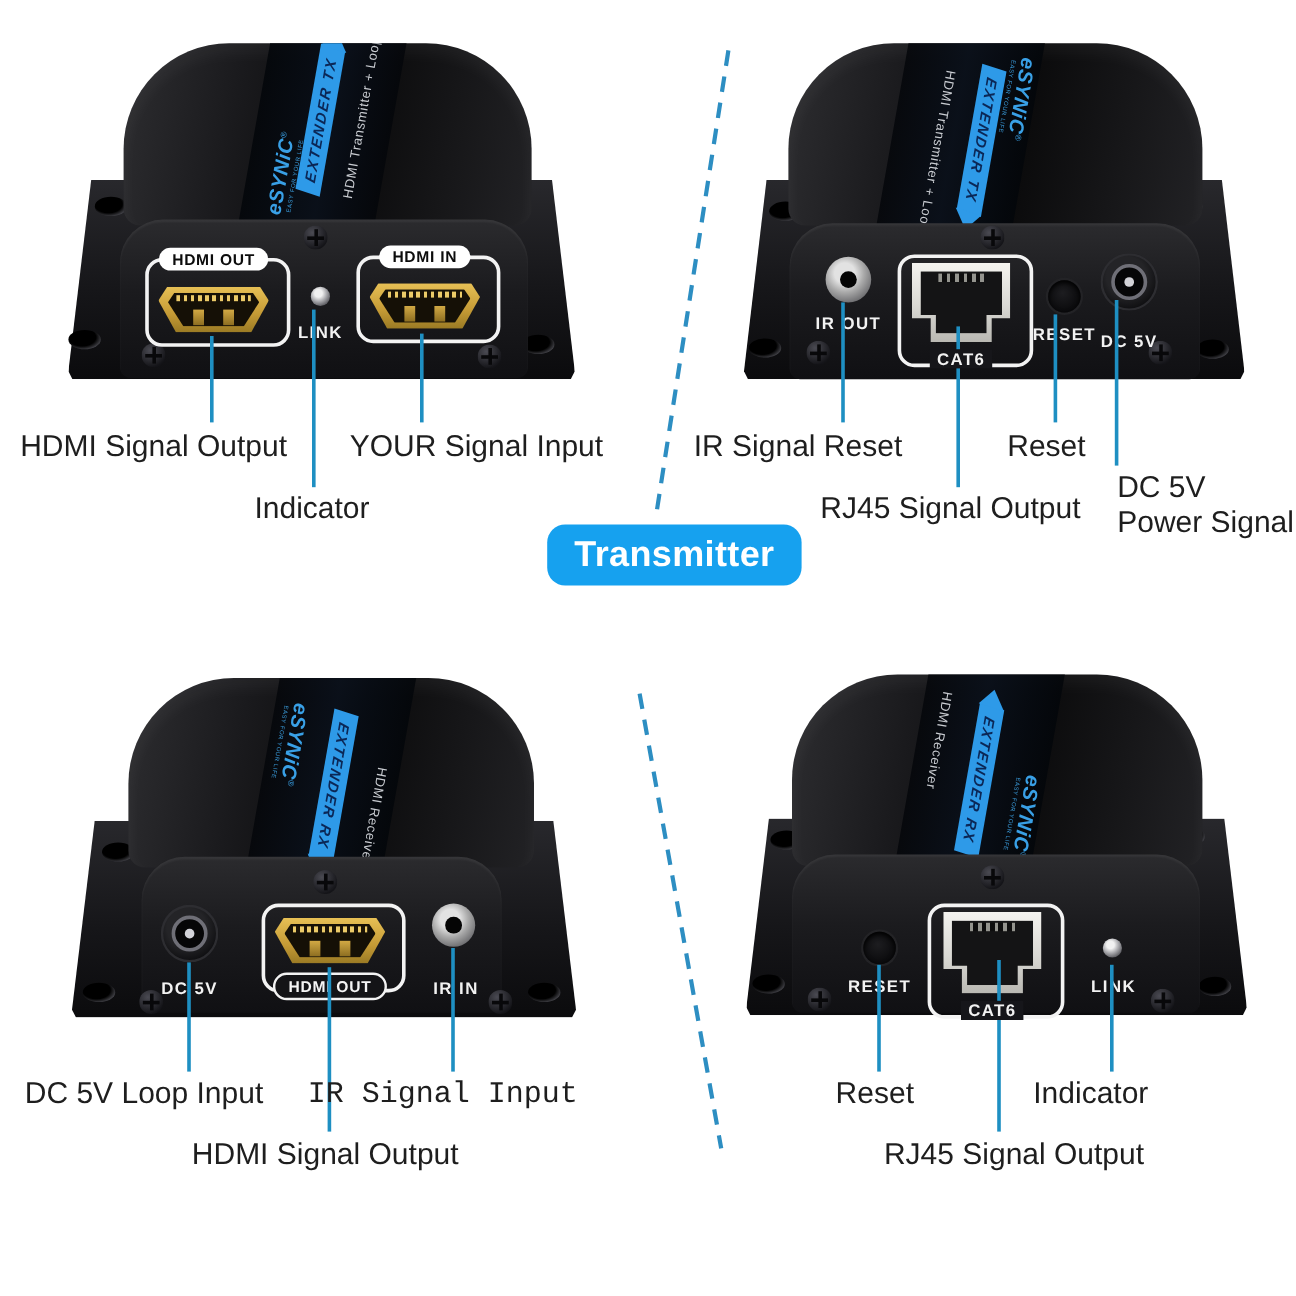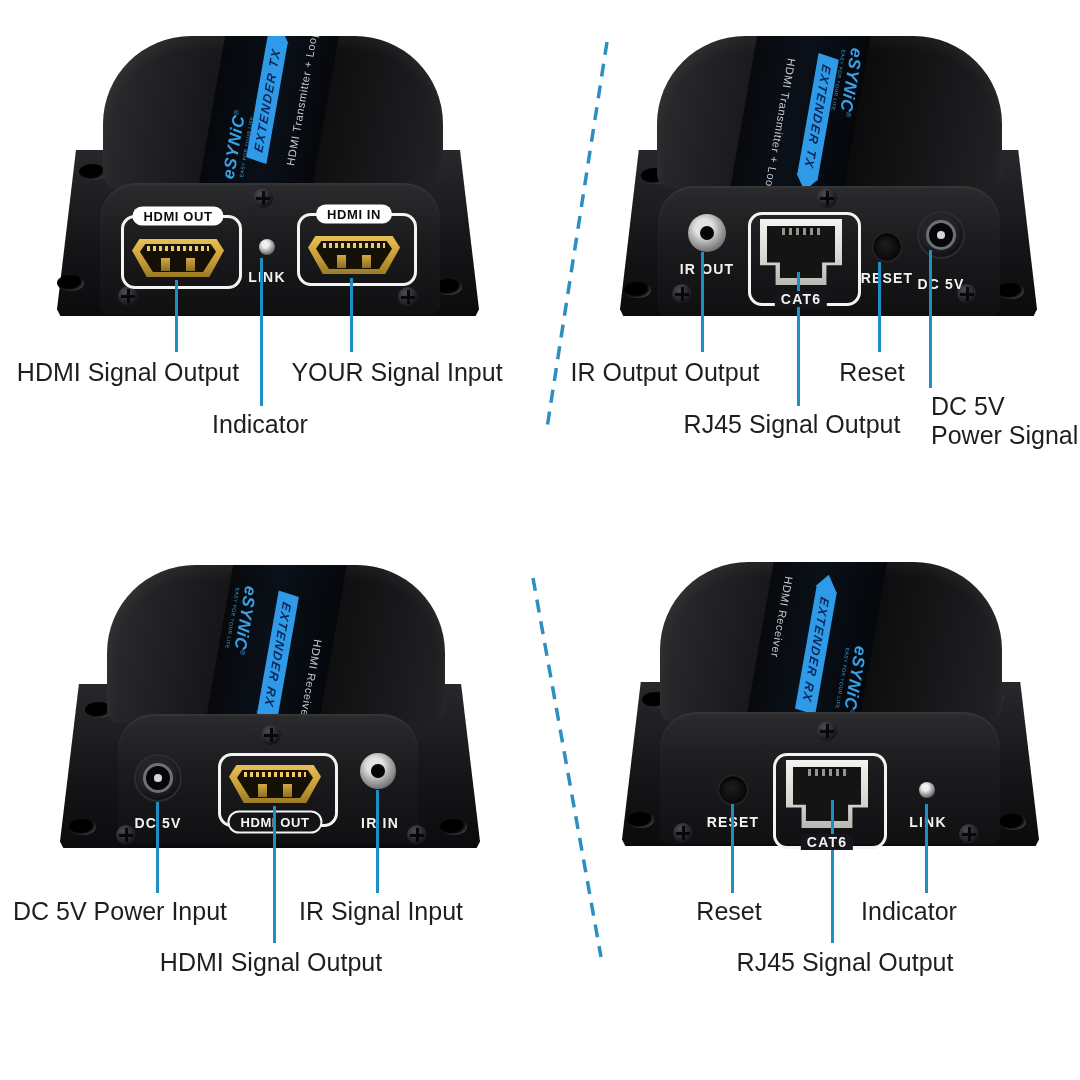--- a/index.html
+++ b/index.html
@@ -192,29 +192,32 @@
     <div class="reset" style="left:887px;top:247px;"></div>
     <div class="panel-label" style="left:887px;top:270px;">RESET</div>
 
     <div class="dc" style="left:941px;top:235px;width:48px;height:48px;"></div>
     <div class="panel-label" style="left:941px;top:276px;">DC 5V</div>
 
     <div class="cline" style="left:701px;top:252px;height:100px;"></div>
     <div class="cline" style="left:797px;top:272px;height:134px;"></div>
     <div class="cline" style="left:878px;top:262px;height:90px;"></div>
     <div class="cline" style="left:929px;top:250px;height:138px;"></div>
-    <div class="clabel" style="left:665px;top:358px;">IR Output Output</div>
+    <div class="clabel" style="left:665px;top:358px;">IR Signal Reset</div>
     <div class="clabel" style="left:792px;top:410px;">RJ45 Signal Output</div>
     <div class="clabel" style="left:872px;top:358px;">Reset</div>
     <div class="clabel clabel-left" style="left:931px;top:392px;">
       <div>DC 5V</div>
       <div>Power Signal</div>
     </div>
   </div>
 
+  <div class="badge" style="left:456px;top:437px;width:212px;height:51px;">
+      <span>Transmitter</span>
+    </div>
 
   <div>
     <div class="flange abs" style="left:60px;top:684px;width:420px;height:164px;"></div>
     <div class="hole" style="left:85px;top:702px;"></div>
     <div class="hole" style="left:418px;top:699px;"></div>
     <div class="hole" style="left:69px;top:819px;"></div>
     <div class="hole" style="left:440px;top:819px;"></div>
     <div class="screw" style="left:116px;top:825px;"></div>
     <div class="screw" style="left:407px;top:825px;"></div>
 
@@ -244,23 +247,23 @@
         <i class="tab t2"></i>
       </div>
     <div class="pill pill-outline" style="left:275px;top:822px;">HDMI OUT</div>
 
     <div class="jack" style="left:378px;top:771px;width:36px;height:36px;"></div>
     <div class="panel-label" style="left:380px;top:815px;">IR IN</div>
 
     <div class="cline" style="left:156px;top:802px;height:91px;"></div>
     <div class="cline" style="left:273px;top:806px;height:137px;"></div>
     <div class="cline" style="left:376px;top:790px;height:103px;"></div>
-    <div class="clabel" style="left:120px;top:897px;">DC 5V Power Input</div>
+    <div class="clabel" style="left:120px;top:897px;">DC 5V Loop Input</div>
     <div class="clabel" style="left:271px;top:948px;">HDMI Signal Output</div>
-    <div class="clabel" style="left:381px;top:897px;">IR Signal Input</div>
+    <div class="clabel" style="left:369px;top:897px;font-family:Liberation Mono, monospace;">IR Signal Input</div>
   </div>
 
   <div>
     <div class="flange abs" style="left:622px;top:682px;width:417px;height:164px;"></div>
     <div class="hole" style="left:642px;top:692px;"></div>
     <div class="hole" style="left:977px;top:689px;"></div>
     <div class="hole" style="left:627px;top:812px;"></div>
     <div class="hole" style="left:999px;top:814px;"></div>
     <div class="screw" style="left:673px;top:823px;"></div>
     <div class="screw" style="left:959px;top:824px;"></div>

